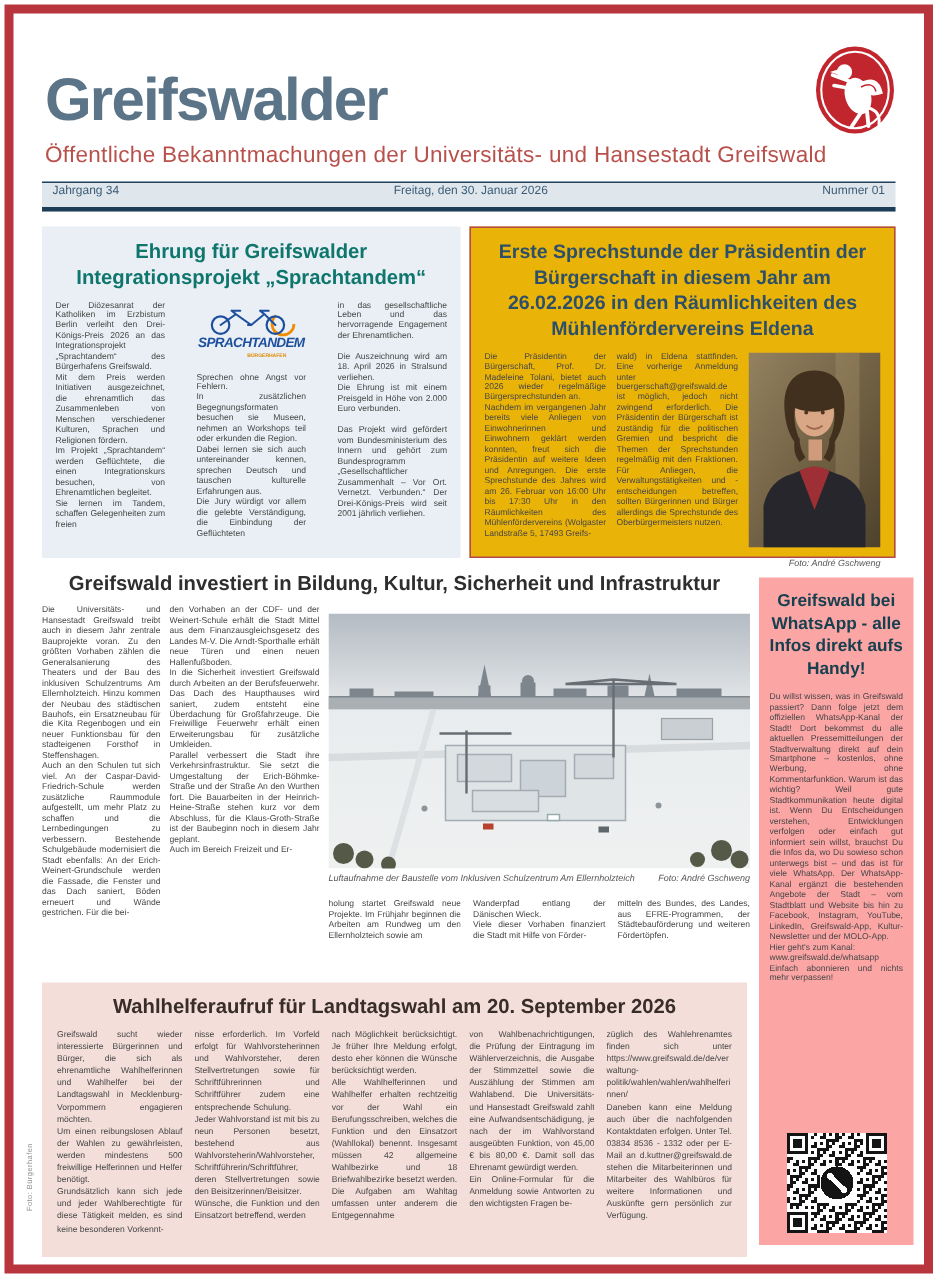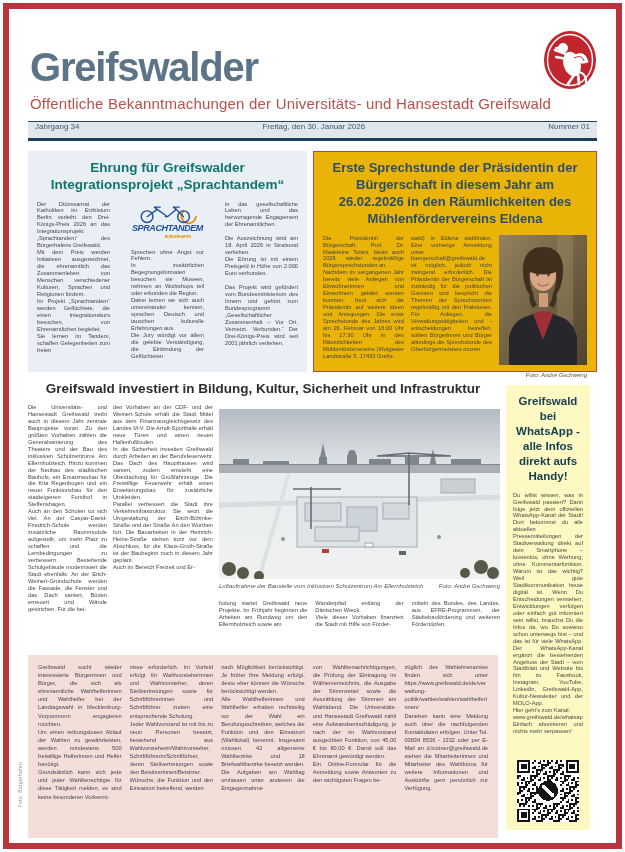--- a/index.html
+++ b/index.html
@@ -46,22 +46,22 @@
     font-weight:bold; text-align:center; color:#2e2e2e; }
   .a3-col1 { position:absolute; left:28px;  top:404px; width:79px;  height:226px; }
   .a3-col2 { position:absolute; left:113px; top:404px; width:100px; height:226px; }
   .a3-photo { position:absolute; left:219px; top:409px; width:281px; height:170px; }
   .a3-caption { position:absolute; left:219px; top:583px; width:281px; display:flex;
     justify-content:space-between; gap:8px; font-size:6px; font-style:italic; color:#555; }
   .a3-below { position:absolute; left:219px; top:600px; width:281px; display:flex; gap:8px; }
   .a3-below .coltext { flex:1; height:42px; }
 
   
-  .sidebar { position:absolute; left:506px; top:385px; width:84px; height:445px;
-    background:#fef9c3; padding:9px 7px 8px; display:flex; flex-direction:column; }
+  .sidebar { position:absolute; left:506px; top:385px; width:103px; height:445px;
+    background:#fca5a5; padding:9px 7px 8px; display:flex; flex-direction:column; }
   .sidebar h3 { font-size:11.5px; line-height:1.3; text-align:center; color:#17404f; margin-bottom:8px; }
   .sidebar .coltext { font-size:5.7px; height:288px; }
   .qr { display:block; margin:8px auto 0; width:68px; height:68px; }
 
   
   .box-wahl { position:absolute; left:28px; top:655px; width:470px; height:183px;
     background:#f3ded9; padding:8px 10px; }
   .box-wahl h2 { font-size:13.5px; text-align:center; color:#392d29; margin-bottom:8px; }
   .wahl-cols { display:flex; gap:8px; }
   .wahl-cols .coltext { flex:1; height:140px; line-height:1.42; overflow-wrap:anywhere; }
@@ -606,20 +606,21 @@
       <circle cx="16.5" cy="16.5" r="5.4" fill="#141414"></circle>
       <g transform="rotate(-45 16.5 16.5)" fill="#fff">
         <rect x="15.6" y="12.7" width="1.8" height="7.6" rx="0.9"></rect>
         <circle cx="16.5" cy="13.4" r="1.1"></circle>
           <circle cx="16.5" cy="19.7" r="1.1"></circle>
       </g>
     </svg>
   </aside>
 
   <section class="box-wahl">
+    <h2>Wahlhelferaufruf für Landtagswahl am 20. September 2026</h2>
     <div class="wahl-cols">
       <div class="coltext">Greifswald sucht wieder interessierte Bürgerinnen und Bürger, die sich als ehrenamtliche Wahlhelferinnen und Wahlhelfer bei der Landtagswahl in Mecklenburg-Vorpommern engagieren möchten.
 Um einen reibungslosen Ablauf der Wahlen zu gewährleisten, werden mindestens 500 freiwillige Helferinnen und Helfer benötigt.
 Grundsätzlich kann sich jede und jeder Wahlberechtigte für diese Tätigkeit melden, es sind keine besonderen Vorkennt-</div>
       <div class="coltext">nisse erforderlich. Im Vorfeld erfolgt für Wahlvorsteherinnen und Wahlvorsteher, deren Stellvertretungen sowie für Schriftführerinnen und Schriftführer zudem eine entsprechende Schulung.
 Jeder Wahlvorstand ist mit bis zu neun Personen besetzt, bestehend aus Wahlvorsteherin/Wahlvorsteher, Schriftführerin/Schriftführer, deren Stellvertretungen sowie den Beisitzerinnen/Beisitzer.
 Wünsche, die Funktion und den Einsatzort betreffend, werden</div>
       <div class="coltext">nach Möglichkeit berücksichtigt. Je früher Ihre Meldung erfolgt, desto eher können die Wünsche berücksichtigt werden.
 Alle Wahlhelferinnen und Wahlhelfer erhalten rechtzeitig vor der Wahl ein Berufungsschreiben, welches die Funktion und den Einsatzort (Wahllokal) benennt. Insgesamt müssen 42 allgemeine Wahlbezirke und 18 Briefwahlbezirke besetzt werden. Die Aufgaben am Wahltag umfassen unter anderem die Entgegennahme</div>
       <div class="coltext">von Wahlbenachrichtigungen, die Prüfung der Eintragung im Wählerverzeichnis, die Ausgabe der Stimmzettel sowie die Auszählung der Stimmen am Wahlabend. Die Universitäts- und Hansestadt Greifswald zahlt eine Aufwandsentschädigung, je nach der im Wahlvorstand ausgeübten Funktion, von 45,00 € bis 80,00 €. Damit soll das Ehrenamt gewürdigt werden.

